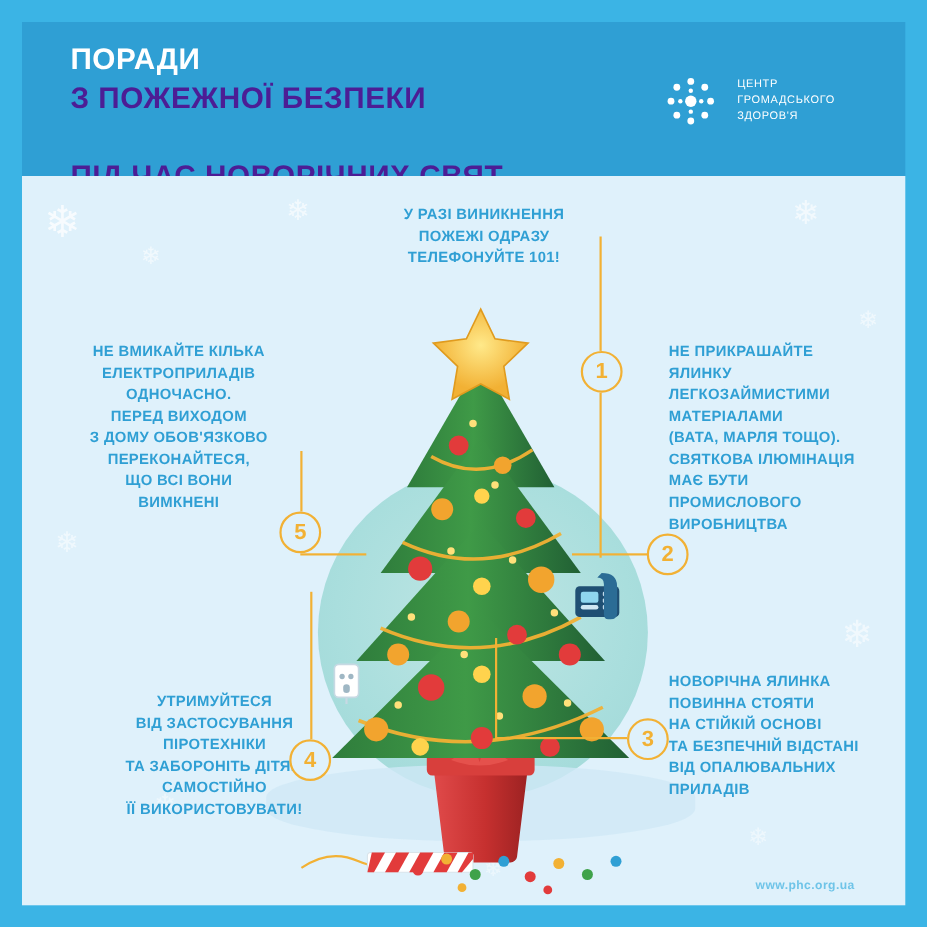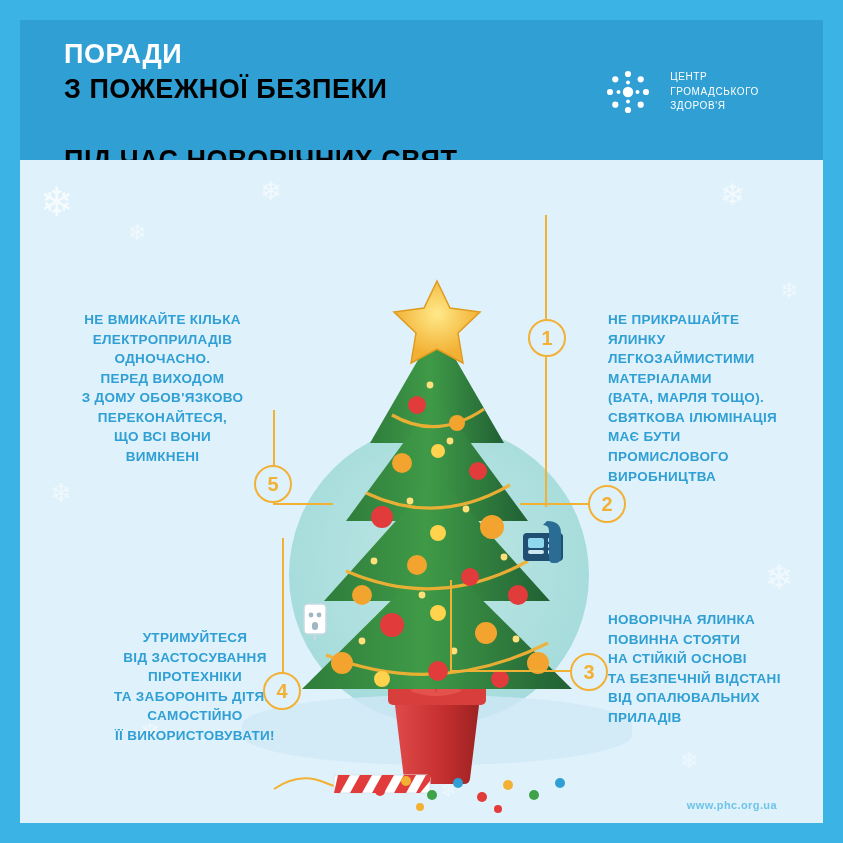--- a/index.html
+++ b/index.html
@@ -25,21 +25,21 @@
   .header-title{
     margin-left:44px;
     font-size:27px;font-weight:bold;
     line-height:1.3;
     letter-spacing:0.5px;
     color:#ffffff;
     white-space:pre-line;
     text-transform:uppercase;
   }
   .header-title .hl{color:#ffffff;margin-top:32px;}
-  .header-title .accent{color:#000000;}
+  .header-title .accent{color:#4c1d95;}
   .logo-wrap{
     position:absolute;right:64px;top:44px;
     display:flex;align-items:center;gap:14px;
   }
   .logo-mark{width:56px;height:56px;position:relative;}
   .logo-text{
     color:#ffffff;font-size:10px;font-weight:normal;
     line-height:1.45;letter-spacing:0.6px;
     text-transform:uppercase;white-space:pre-line;
   }
@@ -309,20 +309,23 @@
           <circle cx="120" cy="32" r="5" fill="#e23b3b"></circle>
           <circle cx="146" cy="20" r="5" fill="#f2b134"></circle>
           <circle cx="172" cy="30" r="5" fill="#3fa24a"></circle>
           <circle cx="198" cy="18" r="5" fill="#2f9fd4"></circle>
           <circle cx="58" cy="42" r="4" fill="#f2b134"></circle>
           <circle cx="136" cy="44" r="4" fill="#e23b3b"></circle>
         </g>
       </svg>
     </div>
 
+    <div class="tip center" id="tip-0">У РАЗІ ВИНИКНЕННЯ
+ПОЖЕЖІ ОДРАЗУ
+ТЕЛЕФОНУЙТЕ 101!</div>
     <div class="tip right" id="tip-1">НЕ ПРИКРАШАЙТЕ
 ЯЛИНКУ
 ЛЕГКОЗАЙМИСТИМИ
 МАТЕРІАЛАМИ
 (ВАТА, МАРЛЯ ТОЩО).
 СВЯТКОВА ІЛЮМІНАЦІЯ
 МАЄ БУТИ
 ПРОМИСЛОВОГО
 ВИРОБНИЦТВА</div>
     <div class="tip right" id="tip-2">НОВОРІЧНА ЯЛИНКА

